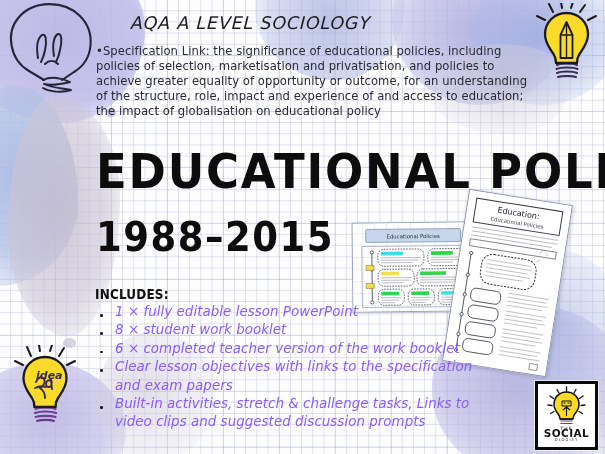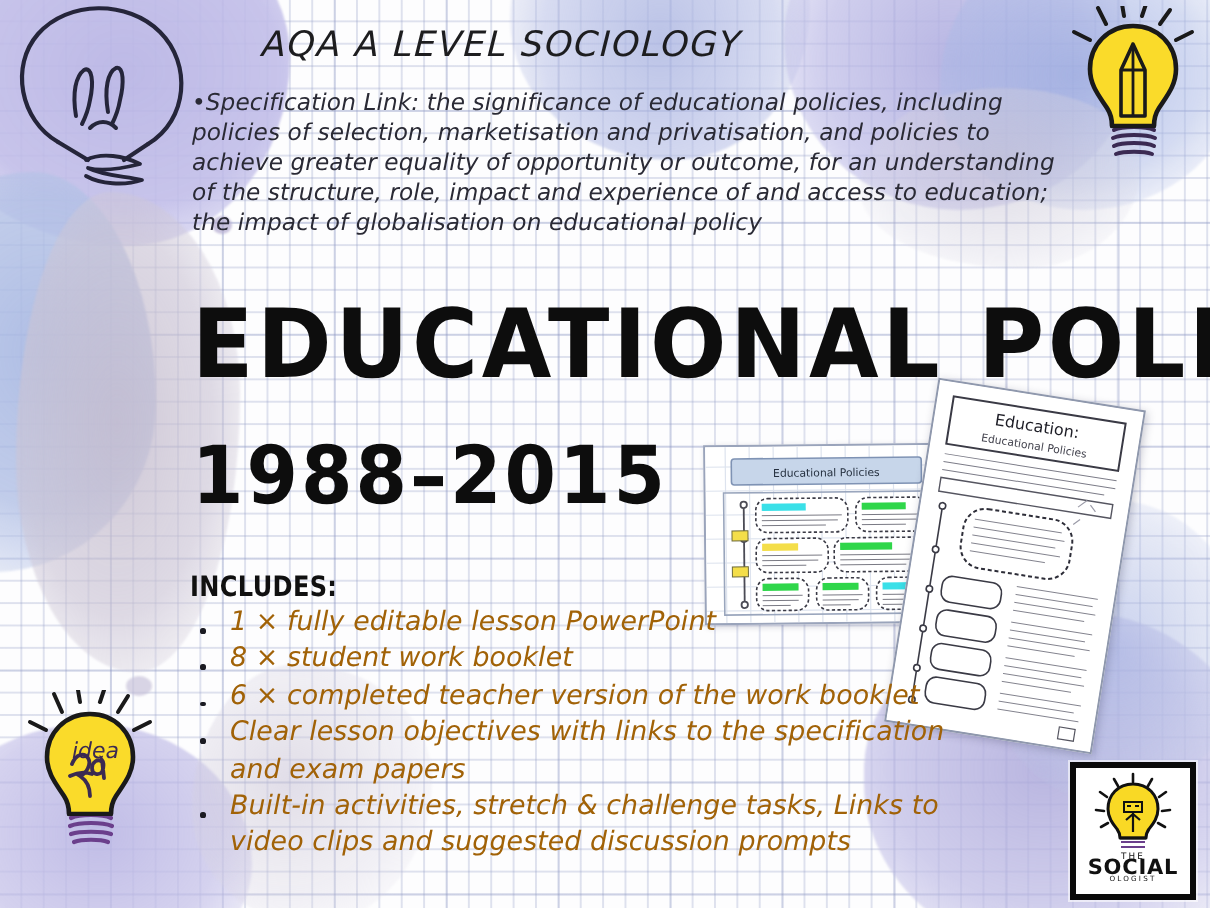--- a/index.html
+++ b/index.html
@@ -132,21 +132,20 @@
 
   .spec {
     position: absolute;
     left: 96px; top: 44px;
     width: 432px;
     font-family: "DejaVu Sans", sans-serif;
     font-size: 11.6px;
     line-height: 15.1px;
     color: #2a2a35;
     letter-spacing: 0.05px;
-    font-style: italic;
   }
 
   .title {
     position: absolute;
     left: 96px; top: 148px;
     font-family: "DejaVu Sans", sans-serif;
     font-weight: 700;
     font-size: 45px;
     line-height: 45px;
     letter-spacing: 1.8px;
@@ -187,36 +186,36 @@
     margin: 0;
     padding: 0;
     list-style: none;
   }
   .includes-list li {
     position: relative;
     padding-left: 20px;
     font-family: "DejaVu Sans", sans-serif;
     font-size: 13.4px;
     line-height: 18.4px;
-    color: #a16207;
+    color: #8b5cf6;
     letter-spacing: 0.05px;
     margin-bottom: 0px;
     font-style: italic;
   }
   .includes-list li::before {
     content: "";
     position: absolute;
     left: 5px; top: 11px;
     width: 2.6px; height: 2.6px;
     background: #1b1b22;
     border-radius: 50%;
   }
 
   
-  .doodle { position: absolute; z-index: 5; }
+  .doodle { position: absolute; z-index: 5; font-weight: bold; }
   .doodle-bulb-outline { left: 2px; top: -2px; }
   .doodle-bulb-pencil  { left: 533px; top: 3px; z-index: 7; }
   .doodle-bulb-idea    { left: 12px; top: 345px; z-index: 7; }
 
   
   .preview { position: absolute; z-index: 6; }
   .slide-prev {
     left: 352px; top: 222px;
     width: 121px; height: 88px;
     background: #ffffff;

